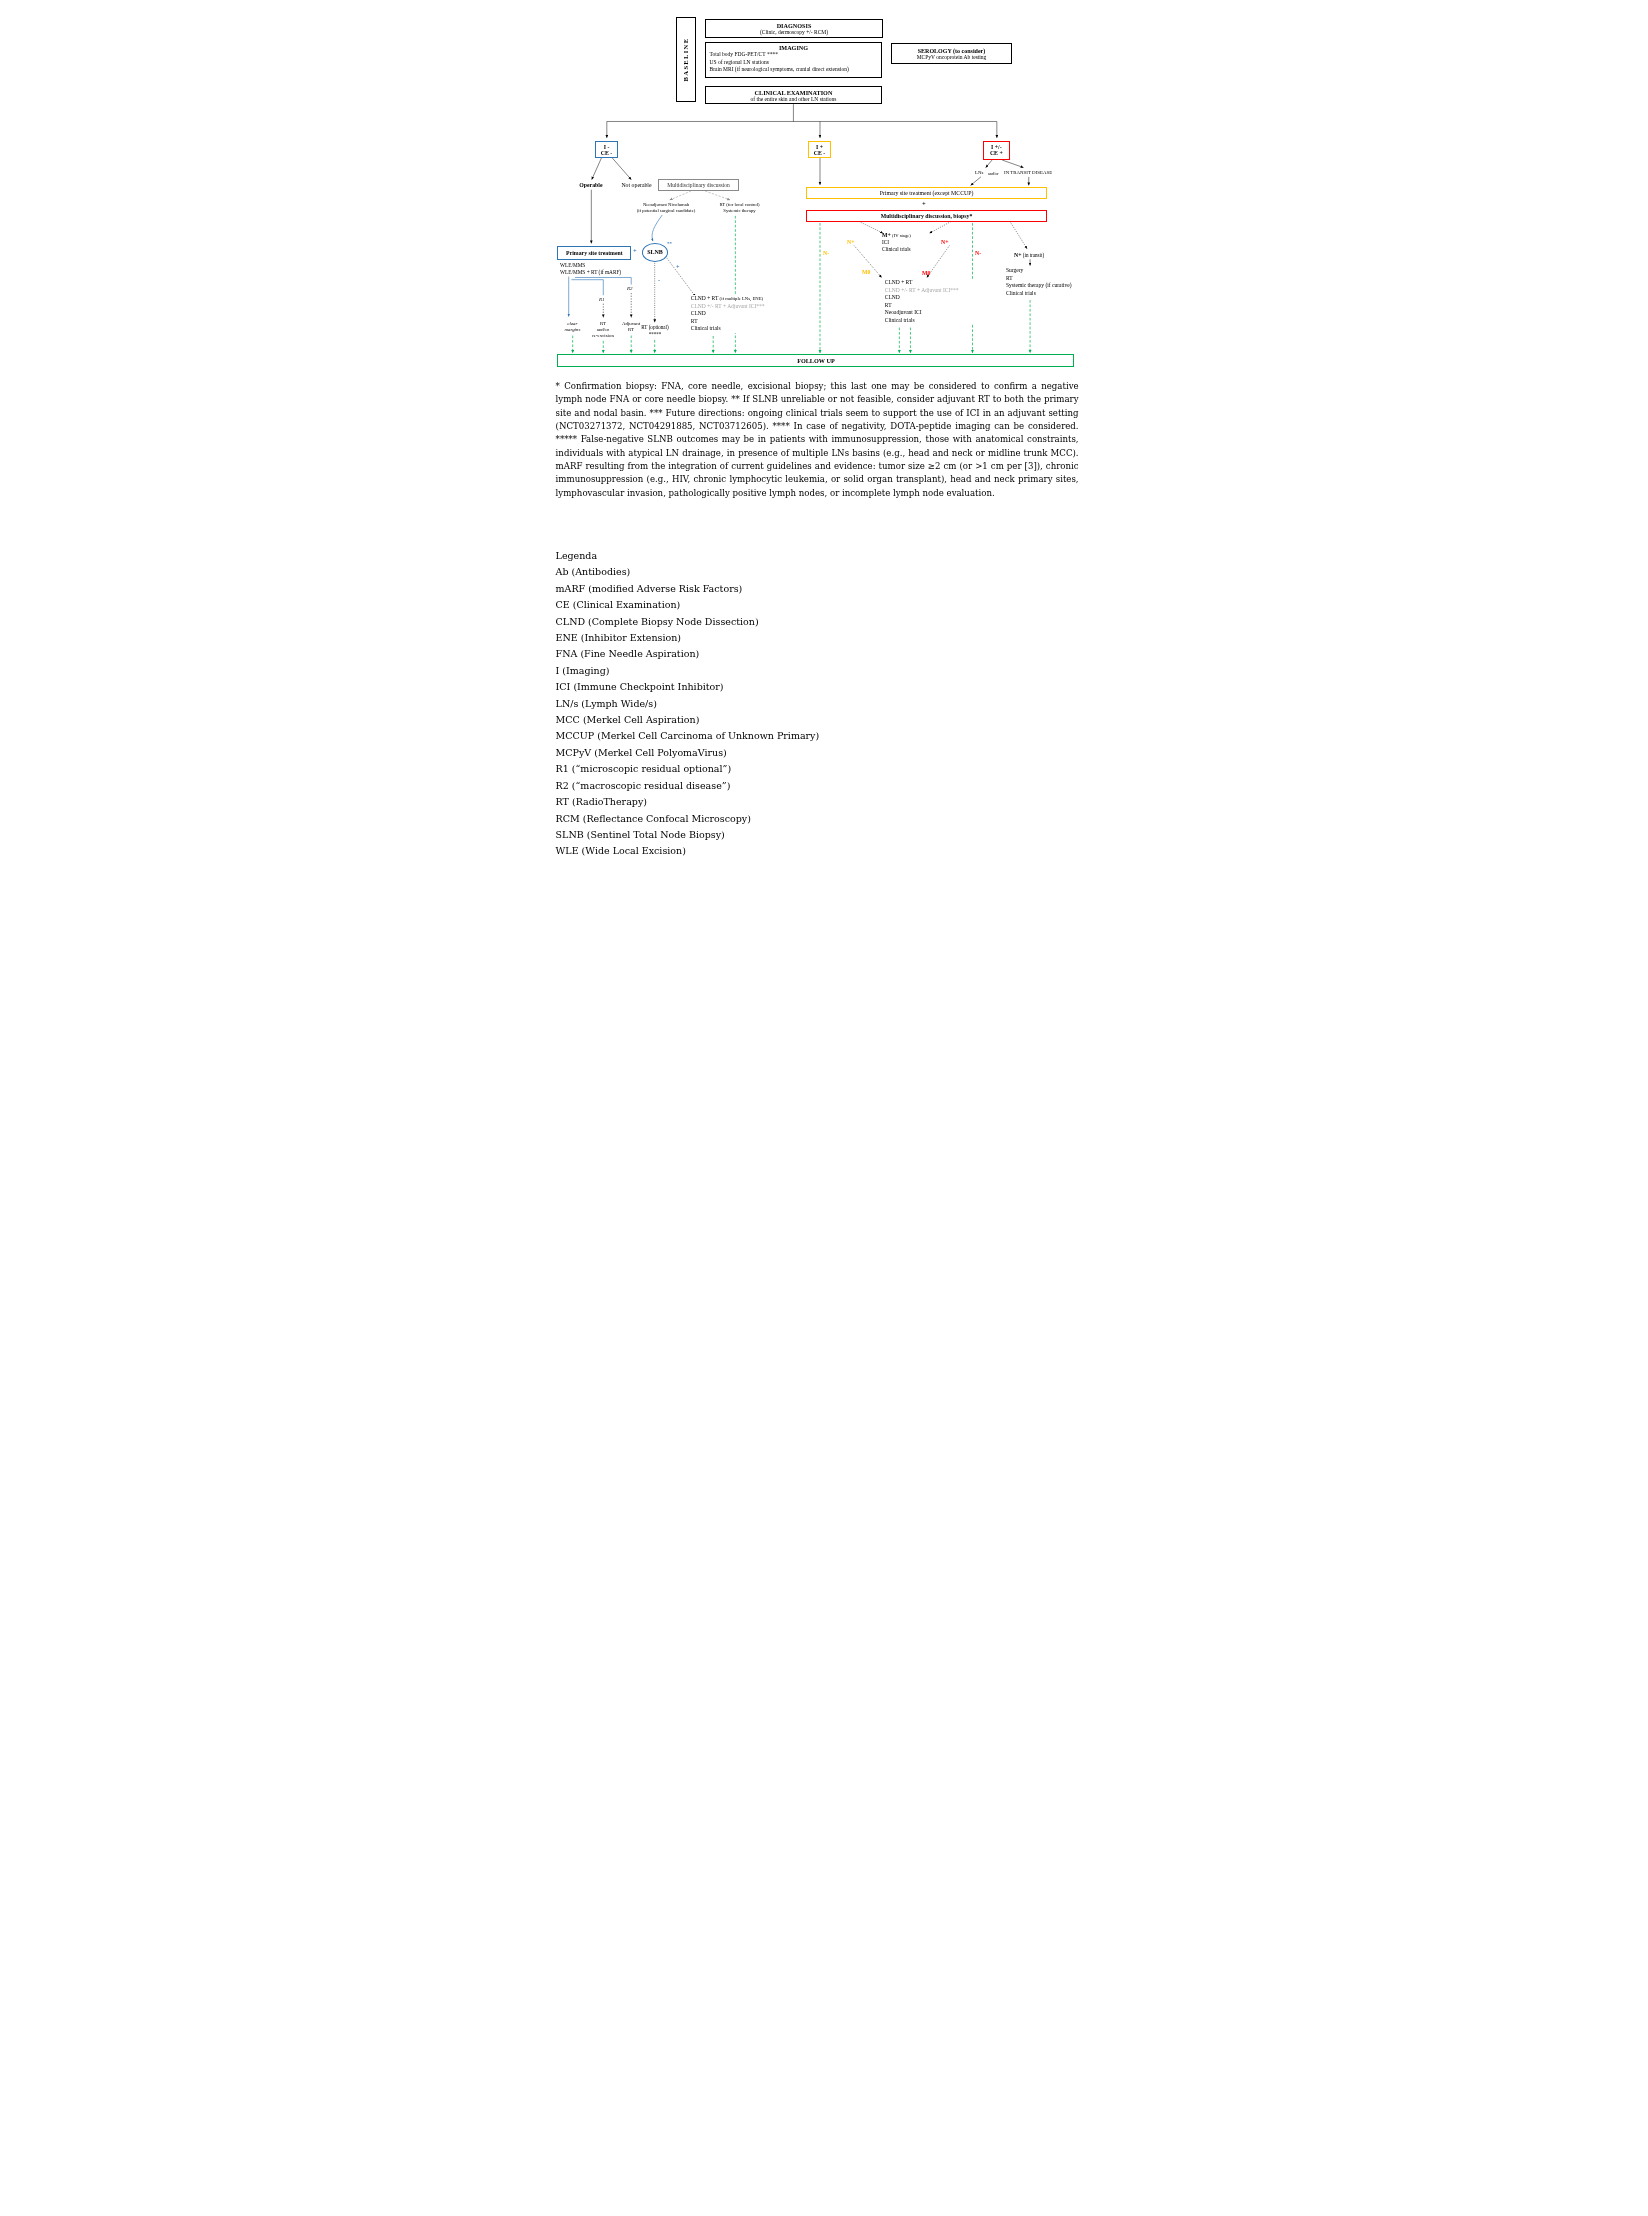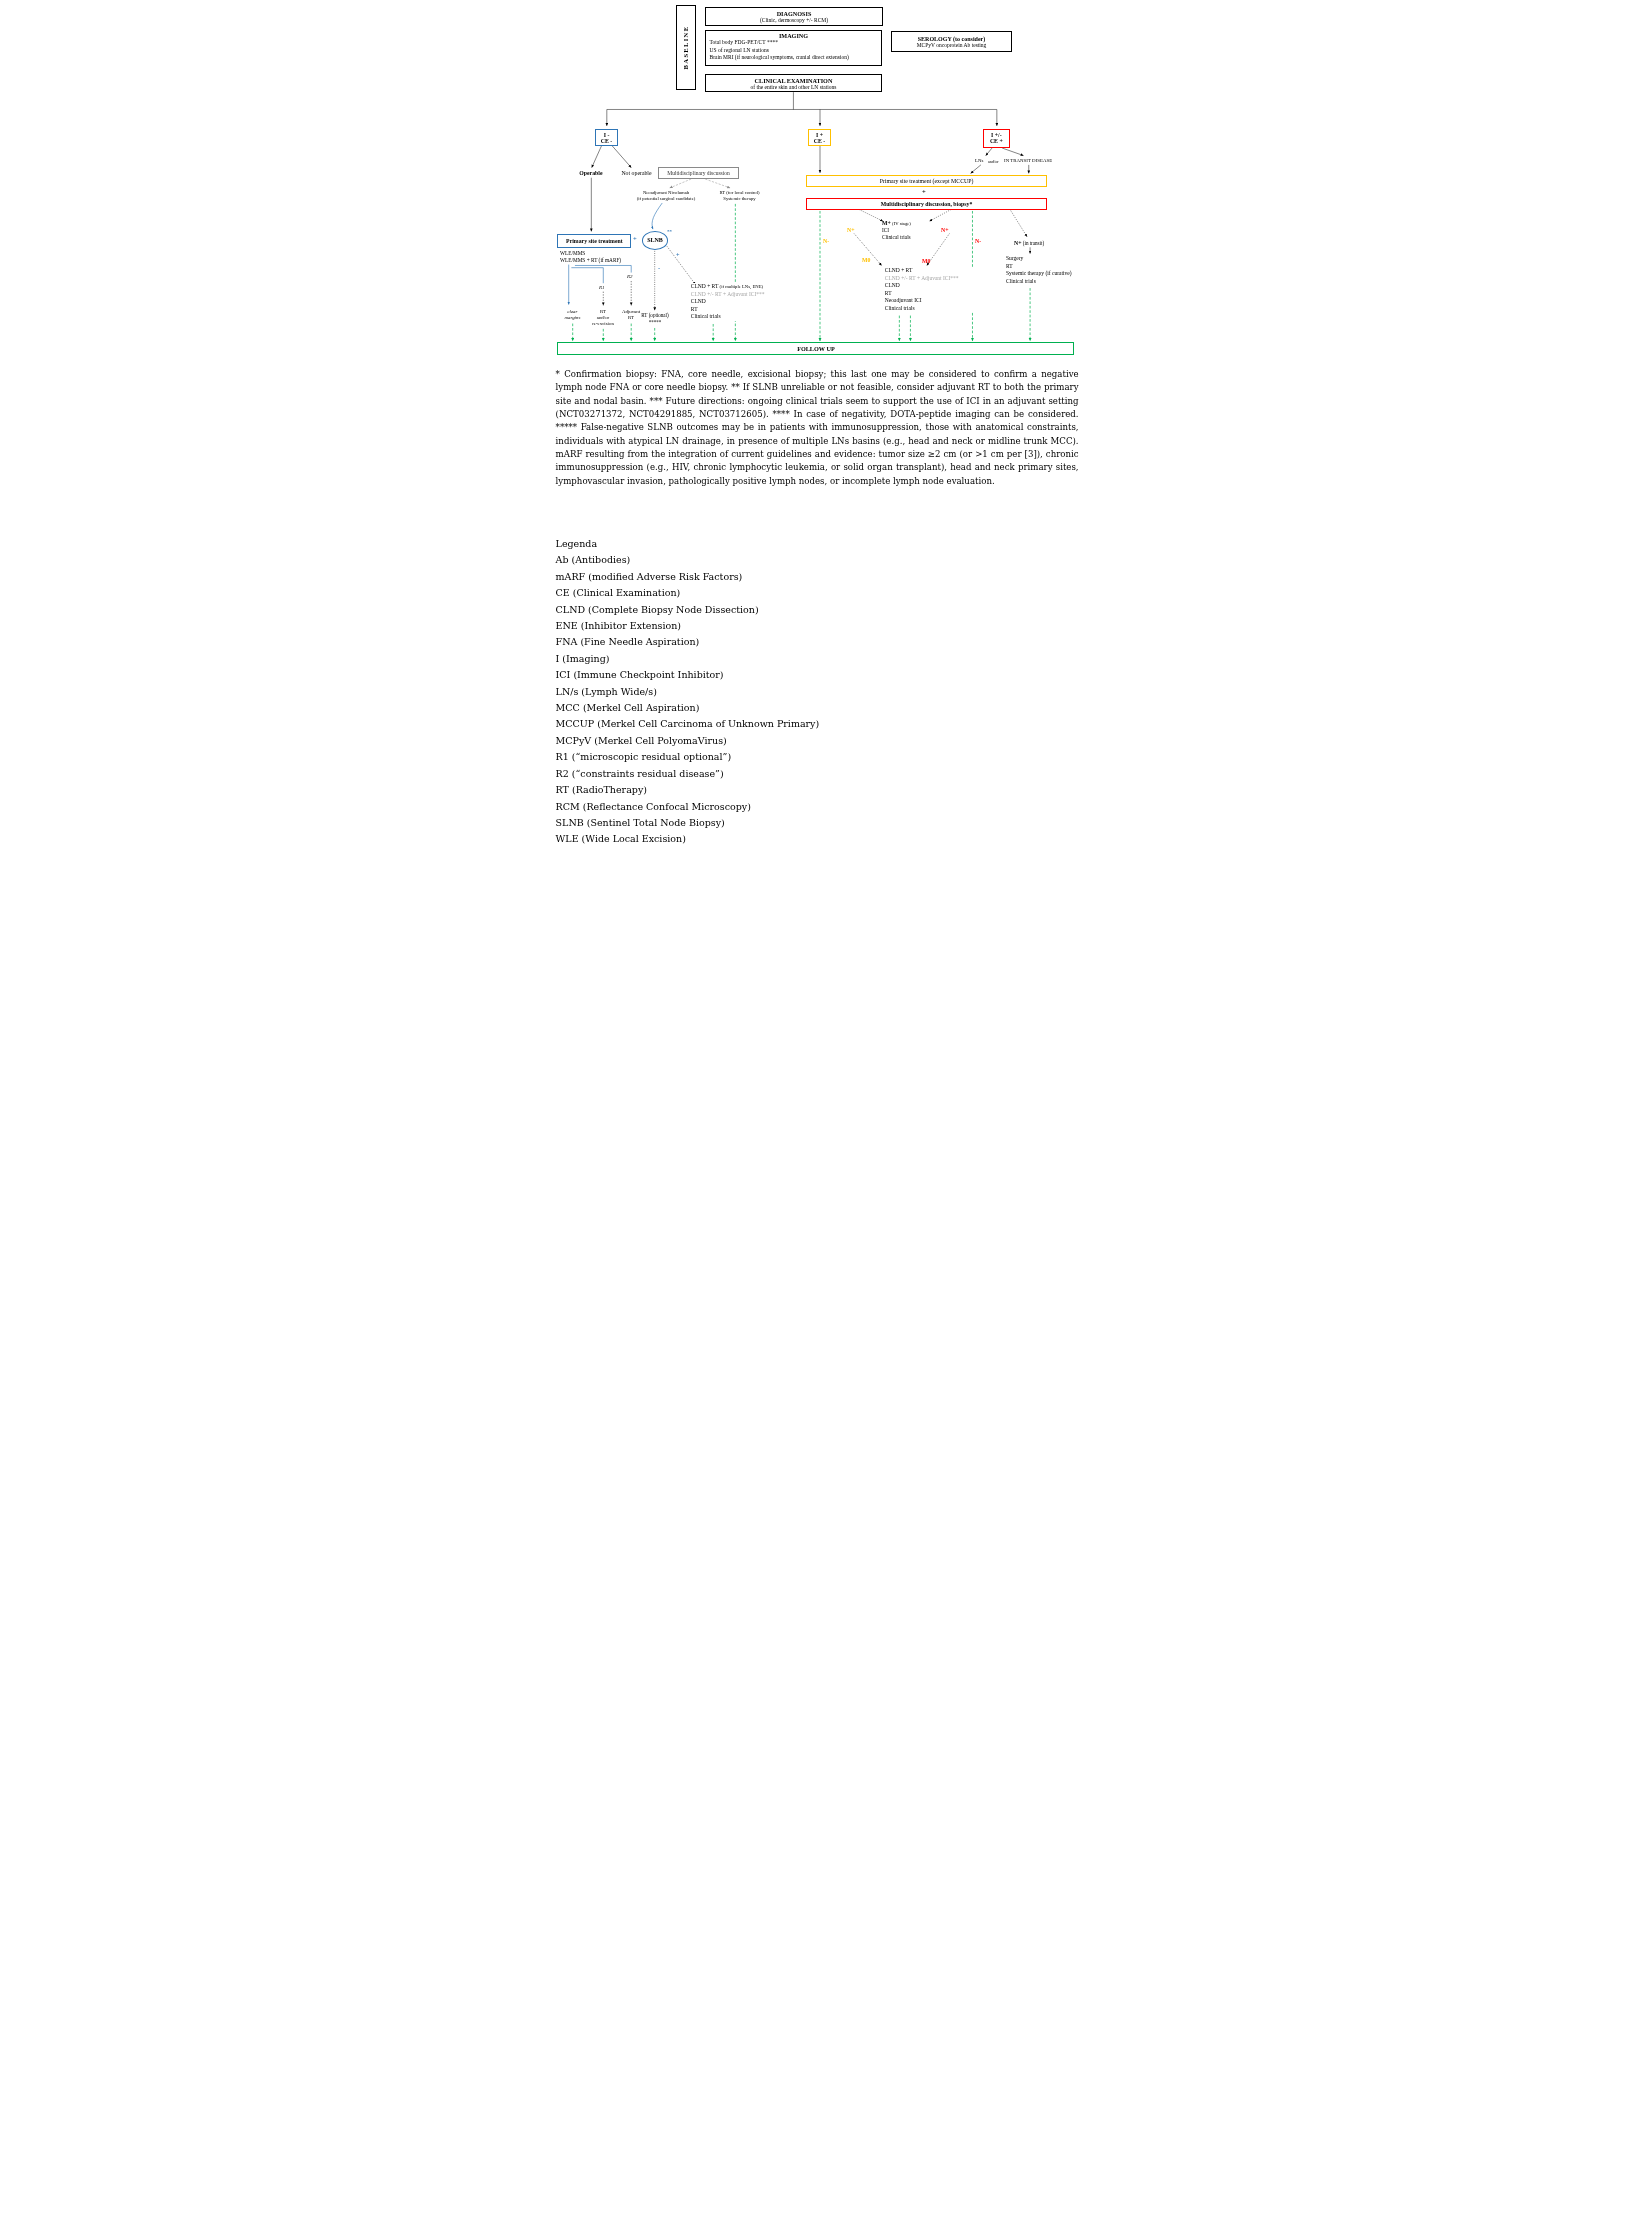--- a/index.html
+++ b/index.html
@@ -1,16 +1,16 @@
 <!DOCTYPE html>
 <html style="font-size:7px"><head>
 <meta charset="utf-8">
 <style>
   html,body{margin:0;padding:0;background:#fff;}
-  .page{position:relative;width:550px;height:882px;margin:0 auto;background:#fff;
+  .page{position:relative;width:550px;height:882px;margin:12px auto;background:#fff;
         font-family:"Liberation Serif",serif;color:#000;}
   .connectors{position:absolute;left:0;top:0;z-index:1;}
   .box{position:absolute;border:0.4px solid #000;background:#fff;box-sizing:border-box;z-index:2;}
   .lbl{position:absolute;z-index:2;}
   .center{display:flex;flex-direction:column;align-items:center;justify-content:center;text-align:center;}
   .b{font-weight:bold}.i{font-style:italic}
   .t-c{text-align:center}.t-l{text-align:left;padding-left:3.5px}
   .fs10{font-size:4.7px}.fs11{font-size:4.9px}.fs115{font-size:5.1px}.fs12{font-size:5.3px}
   .fs125{font-size:5.5px}.fs13{font-size:5.8px}.fs135{font-size:6px}.fs14{font-size:6.2px}.fs15{font-size:6.6px}
   .lh13{line-height:5.8px}.lh15{line-height:6.6px}.lh16{line-height:7px}.lh17{line-height:7.5px}
@@ -259,21 +259,21 @@
     <div>CLND (Complete Biopsy Node Dissection)</div>
     <div>ENE (Inhibitor Extension)</div>
     <div>FNA (Fine Needle Aspiration)</div>
     <div>I (Imaging)</div>
     <div>ICI (Immune Checkpoint Inhibitor)</div>
     <div>LN/s (Lymph Wide/s)</div>
     <div>MCC (Merkel Cell Aspiration)</div>
     <div>MCCUP (Merkel Cell Carcinoma of Unknown Primary)</div>
     <div>MCPyV (Merkel Cell PolyomaVirus)</div>
     <div>R1 (“microscopic residual optional”)</div>
-    <div>R2 (“constraints residual disease”)</div>
+    <div>R2 (“macroscopic residual disease”)</div>
     <div>RT (RadioTherapy)</div>
     <div>RCM (Reflectance Confocal Microscopy)</div>
     <div>SLNB (Sentinel Total Node Biopsy)</div>
     <div>WLE (Wide Local Excision)</div>
   </div>
 
 </div>
 
 
 </body></html>

